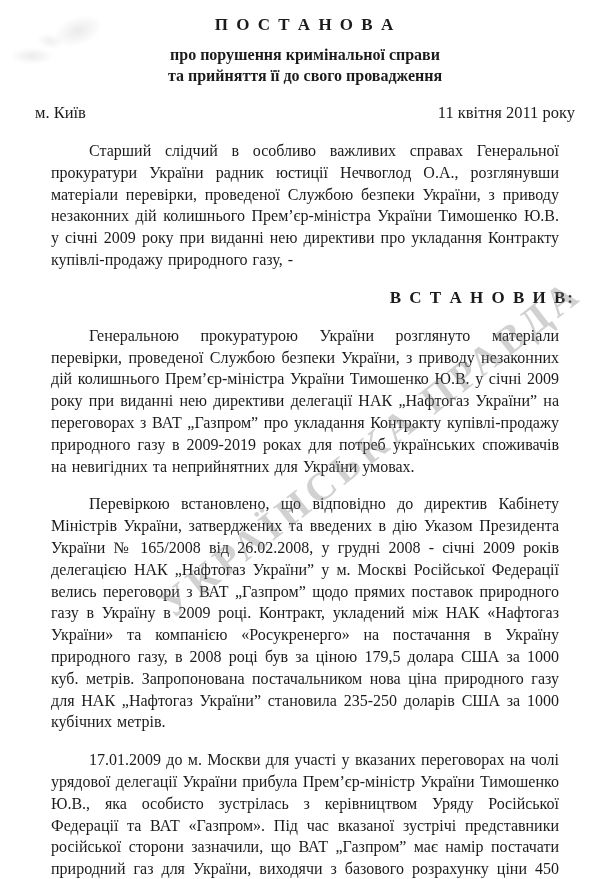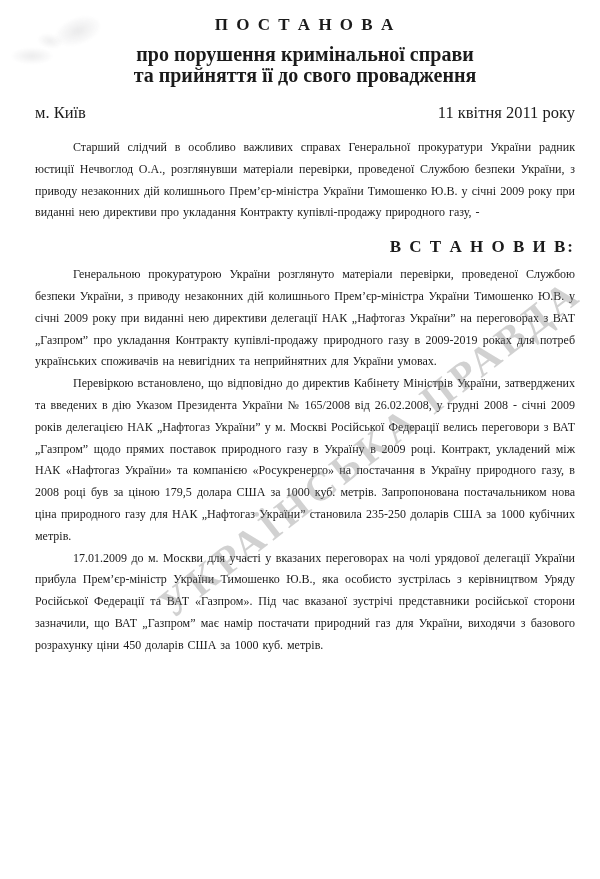--- a/index.html
+++ b/index.html
@@ -21,38 +21,38 @@
     text-align: center;
     font-weight: bold;
     font-size: 17px;
     line-height: 22px;
     letter-spacing: 2px;
     margin: 8px;
   }
   .doc-subtitle {
     text-align: center;
     font-weight: bold;
-    font-size: 20px;
+    font-size: 16px;
     line-height: 21px;
     margin: 0;
   }
   .place-date {
     display: flex;
     justify-content: space-between;
     align-items: baseline;
     margin: 16px 0 13px 0;
     font-size: 16.5px;
     line-height: 22px;
     gap: 43px;
   }
   p.body-par {
-    margin: 0;
+    margin: 16px;
     text-align: justify;
     text-indent: 38px;
-    font-size: 12px;
+    font-size: 16px;
     line-height: 21.8px;
     word-spacing: 1px;
   }
   .section-heading {
     text-align: right;
     font-weight: bold;
     font-size: 17px;
     line-height: 22px;
     letter-spacing: 2px;
     margin: 12px 0 6px 0;

